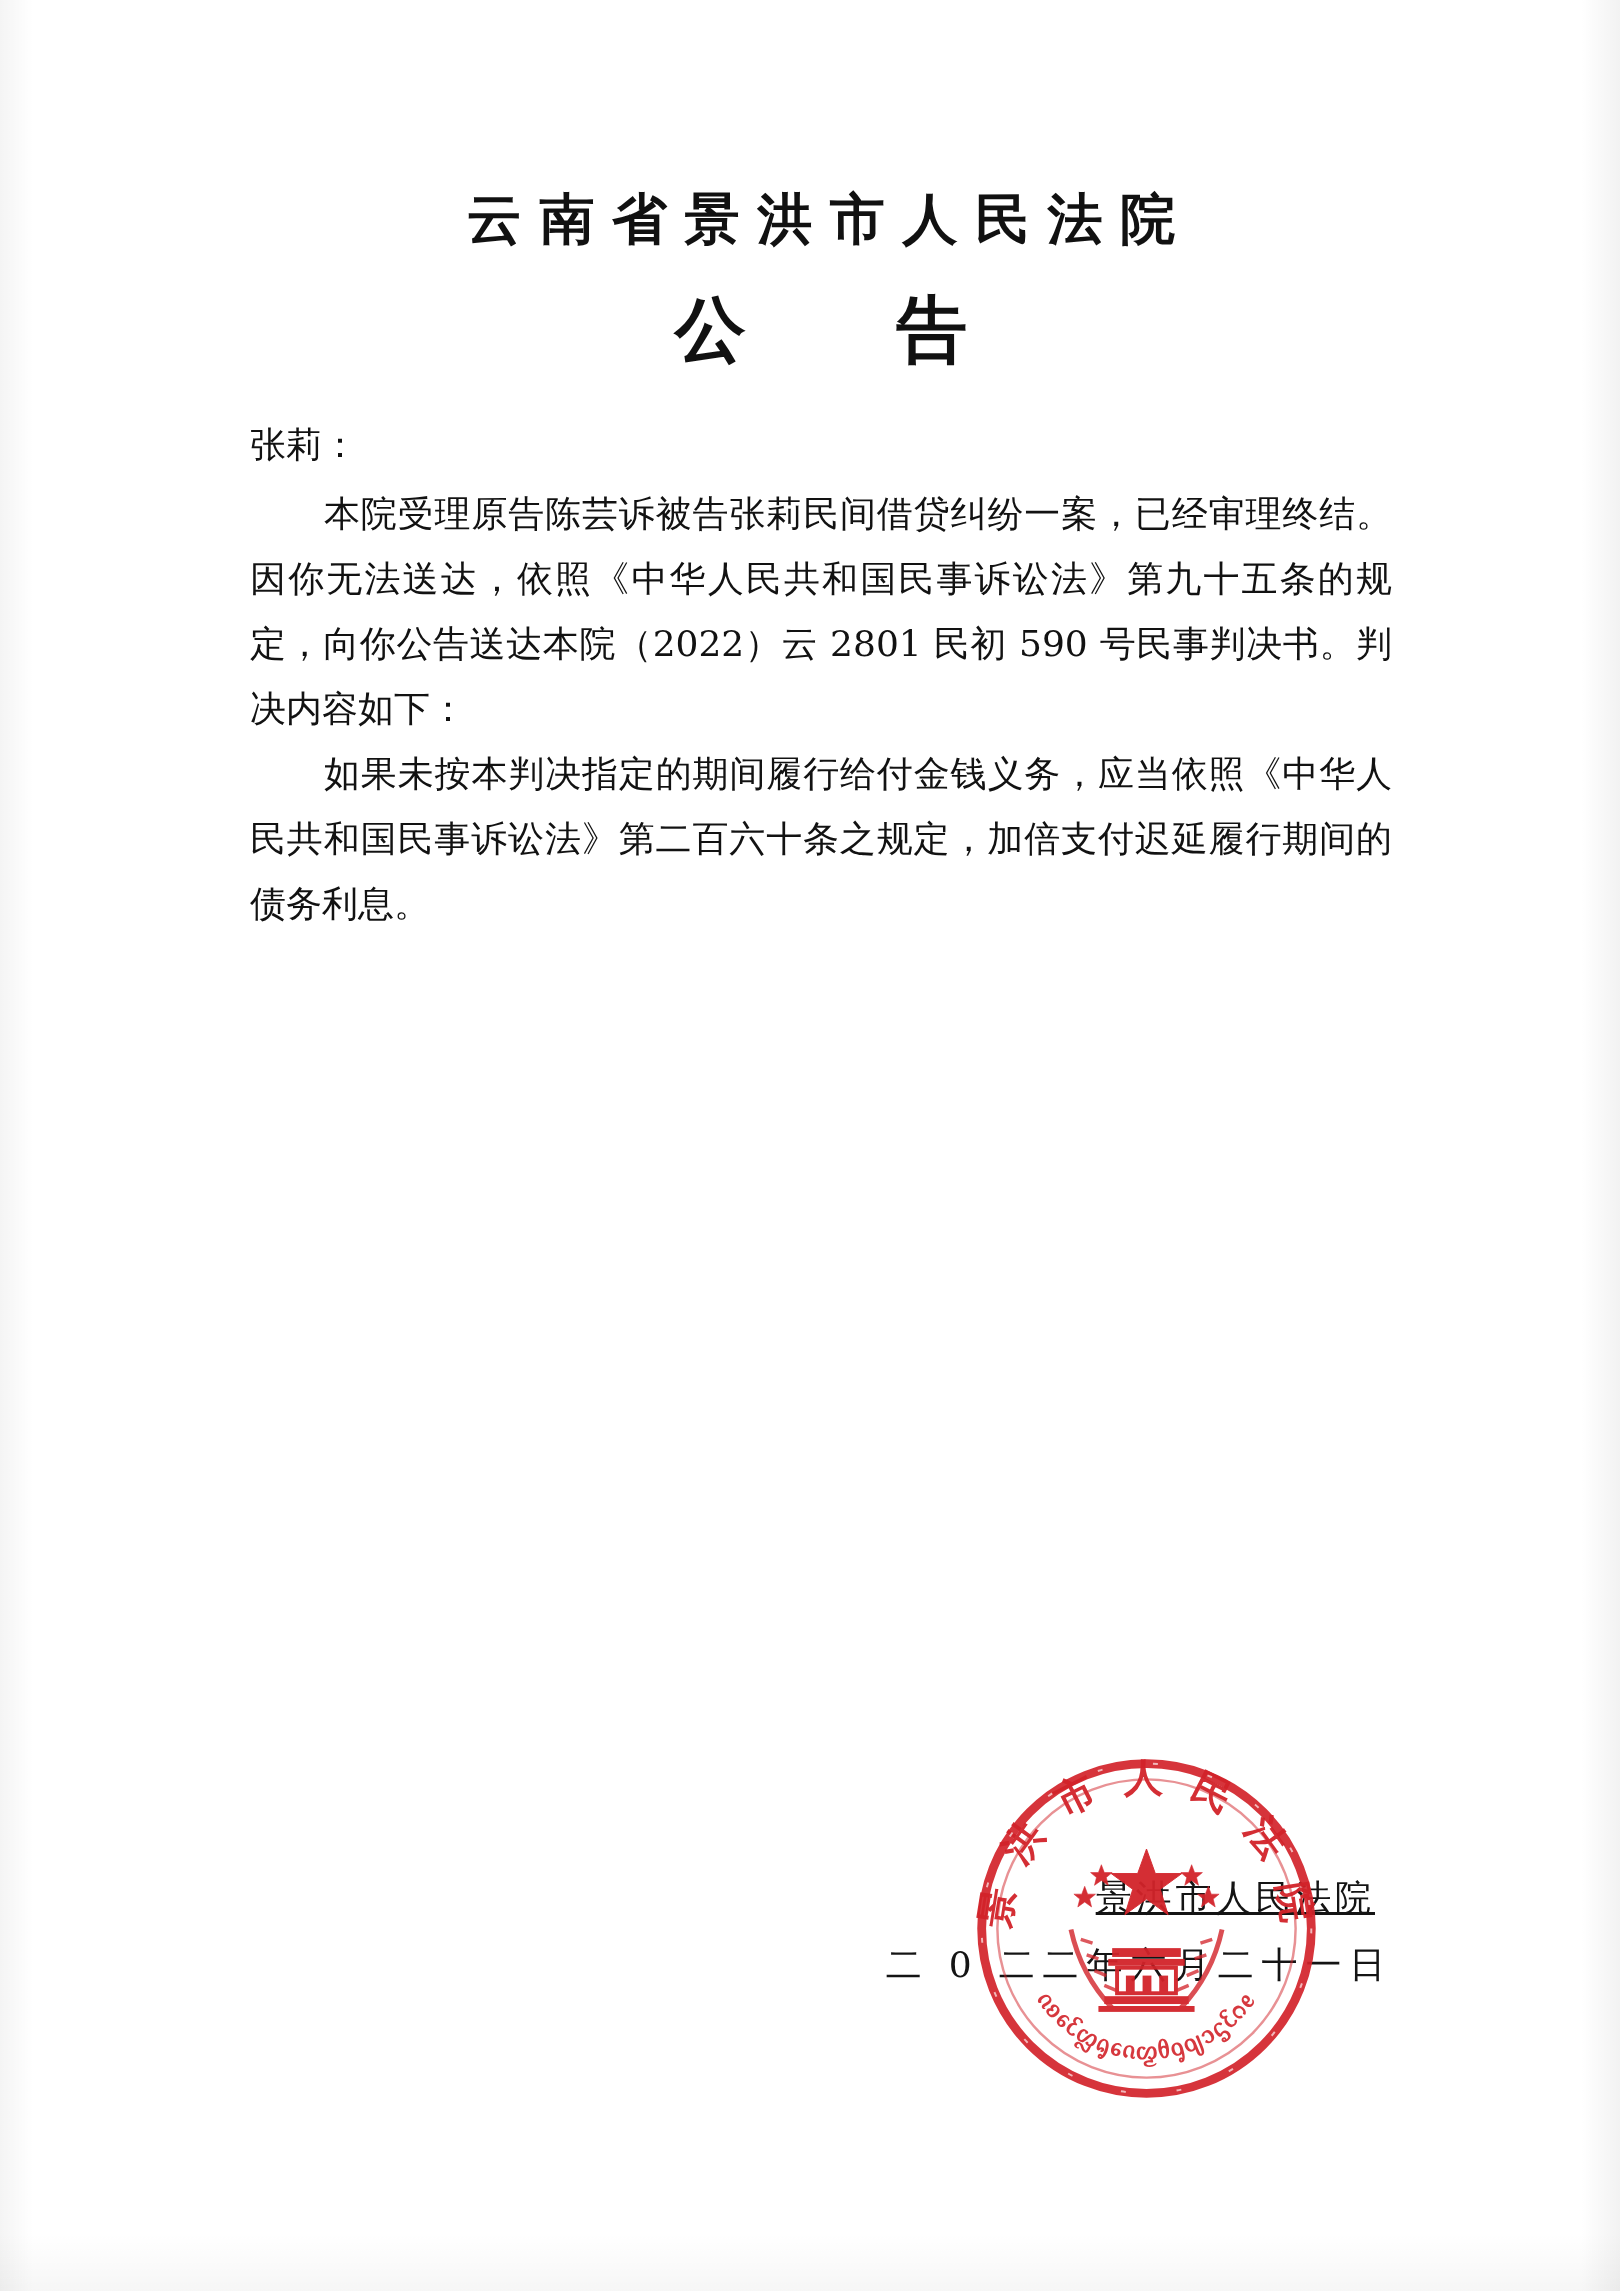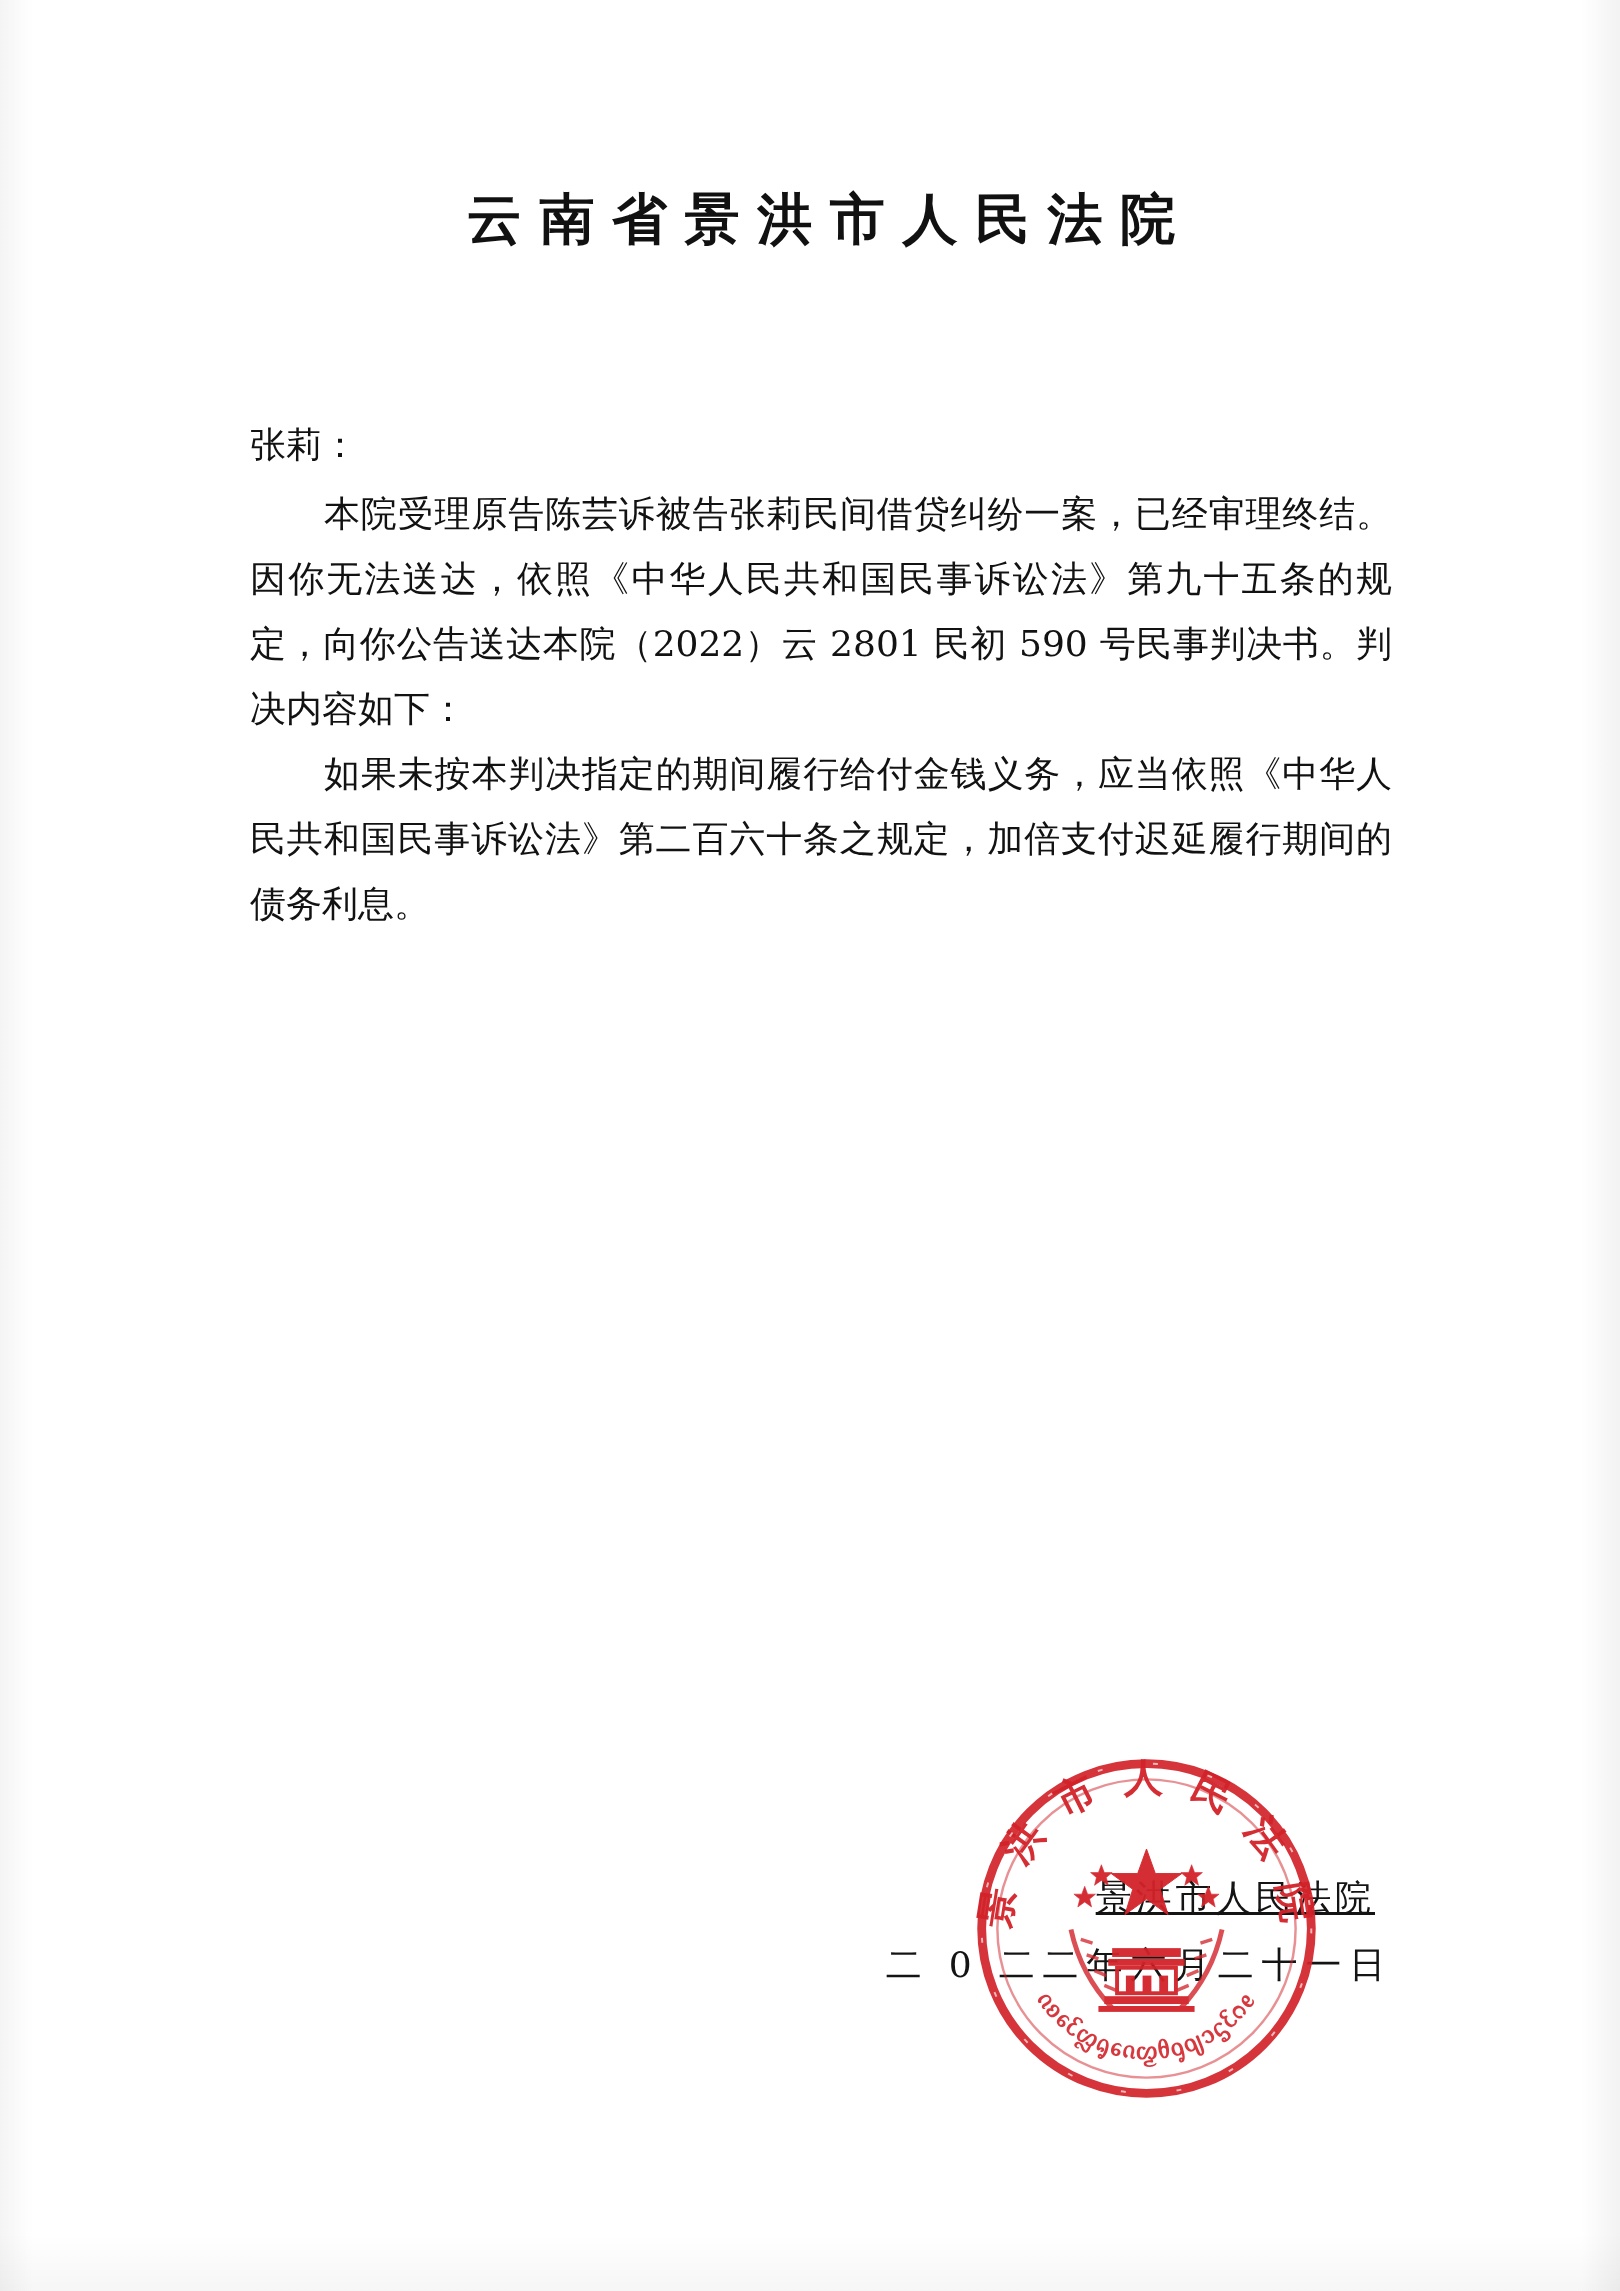--- a/index.html
+++ b/index.html
@@ -150,20 +150,21 @@
   }
 </style>
 </head>
 <body>
 
 <div class="page">
   <div class="sheet"></div>
 
   <div class="court-title">云南省景洪市人民法院</div>
 
+  <div class="doc-type">公 告</div>
 
   <div class="body-block">
     <p class="addressee">张莉：</p>
     <p class="para">本院受理原告陈芸诉被告张莉民间借贷纠纷一案，已经审理终结。因你无法送达，依照《中华人民共和国民事诉讼法》第九十五条的规定，向你公告送达本院（2022）云 2801 民初 590 号民事判决书。判决内容如下：</p>
     <p class="para">如果未按本判决指定的期间履行给付金钱义务，应当依照《中华人民共和国民事诉讼法》第二百六十条之规定，加倍支付迟延履行期间的债务利息。</p>
   </div>
 
 
   <div class="court-name-line">景洪市人民法院</div>
 

